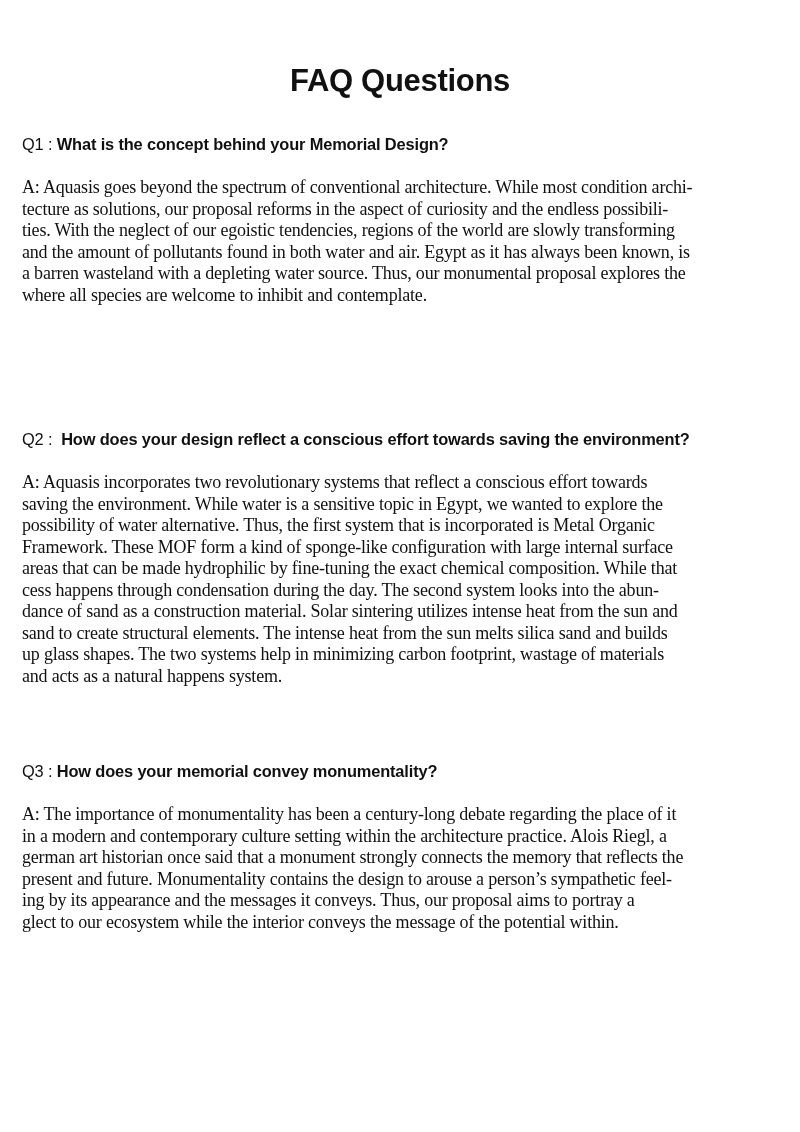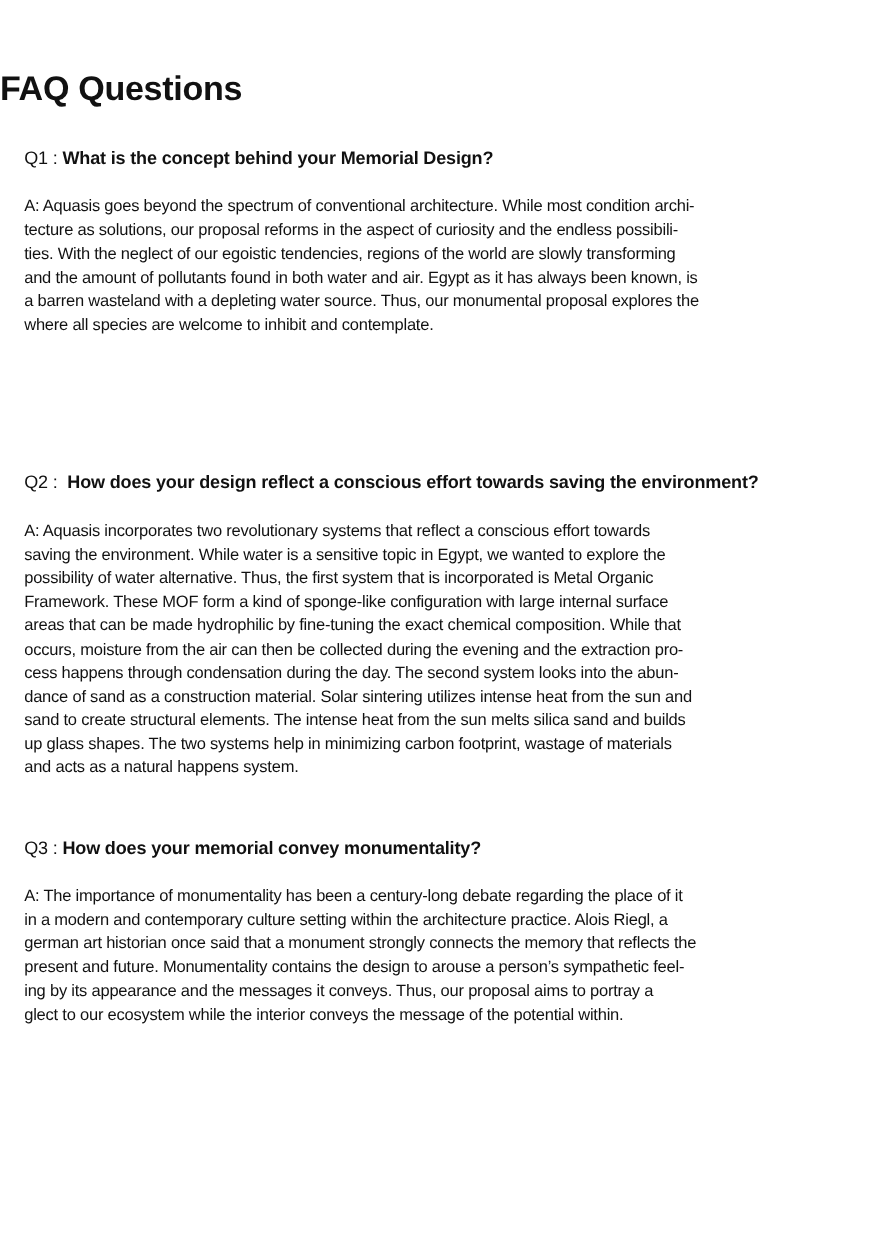--- a/index.html
+++ b/index.html
@@ -17,20 +17,21 @@
     }
     .page {
       position: absolute;
       left: 0; top: 0;
       width: 800px; height: 1132px;
     }
     .title {
       position: absolute;
       left: 0; top: 38px;
       width: 800px;
+      text-align: center;
       font-size: 31px;
       font-weight: bold;
       letter-spacing: -0.3px;
       line-height: 44px;
     }
     .faq {
       position: absolute;
       left: 22px;
       width: 770px;
     }
@@ -39,24 +40,25 @@
       line-height: 22px;
       white-space: nowrap;
       letter-spacing: -0.15px;
     }
     .q-prefix { font-weight: normal; }
     .q-text { font-weight: bold; }
     .answer {
       margin-top: 22px;
     }
     .a-line {
-      font-size: 15px;
+      font-size: 18px;
       line-height: 21.5px;
       white-space: nowrap;
       letter-spacing: -0.2px;
+      font-family: Liberation Serif, serif;
     }
     #faq1 { top: 133px; }
     #faq2 { top: 428px; }
     #faq3 { top: 760px; }
   </style>
 </head>
 <body>
 
 <div class="page">
 
@@ -79,21 +81,20 @@
   <section class="faq" id="faq2">
     <div class="q-line">
       <span class="q-prefix" style="white-space:pre">Q2 :  </span><span class="q-text">How does your design reflect a conscious effort towards saving the environment?</span>
     </div>
     <div class="answer">
       <div class="a-line">A: Aquasis incorporates two revolutionary systems that reflect a conscious effort towards</div>
       <div class="a-line">saving the environment. While water is a sensitive topic in Egypt, we wanted to explore the</div>
       <div class="a-line">possibility of water alternative. Thus, the first system that is incorporated is Metal Organic</div>
       <div class="a-line">Framework. These MOF form a kind of sponge-like configuration with large internal surface</div>
       <div class="a-line">areas that can be made hydrophilic by fine-tuning the exact chemical composition. While that</div>
-      <div class="a-line">occurs, moisture from the air can then be collected during the evening and the extraction pro-</div>
       <div class="a-line">cess happens through condensation during the day. The second system looks into the abun-</div>
       <div class="a-line">dance of sand as a construction material. Solar sintering utilizes intense heat from the sun and</div>
       <div class="a-line">sand to create structural elements. The intense heat from the sun melts silica sand and builds</div>
       <div class="a-line">up glass shapes. The two systems help in minimizing carbon footprint, wastage of materials</div>
       <div class="a-line">and acts as a natural happens system.</div>
     </div>
   </section>
 
   <section class="faq" id="faq3">
     <div class="q-line">

